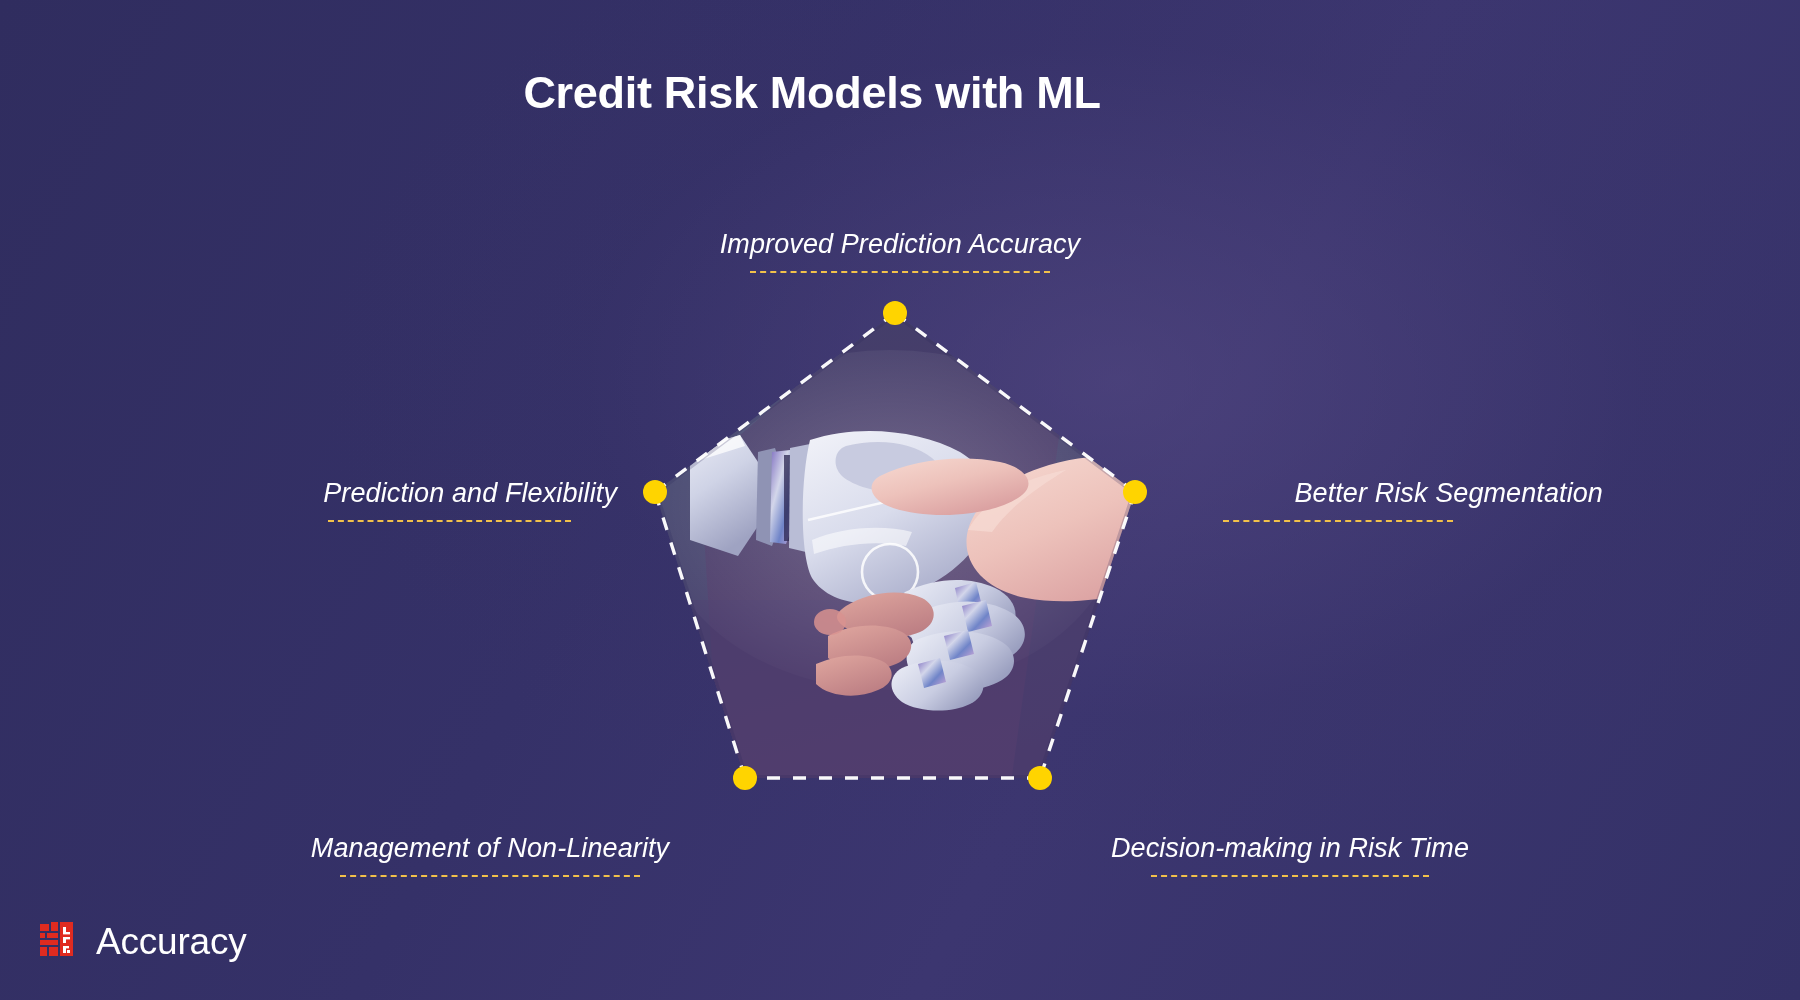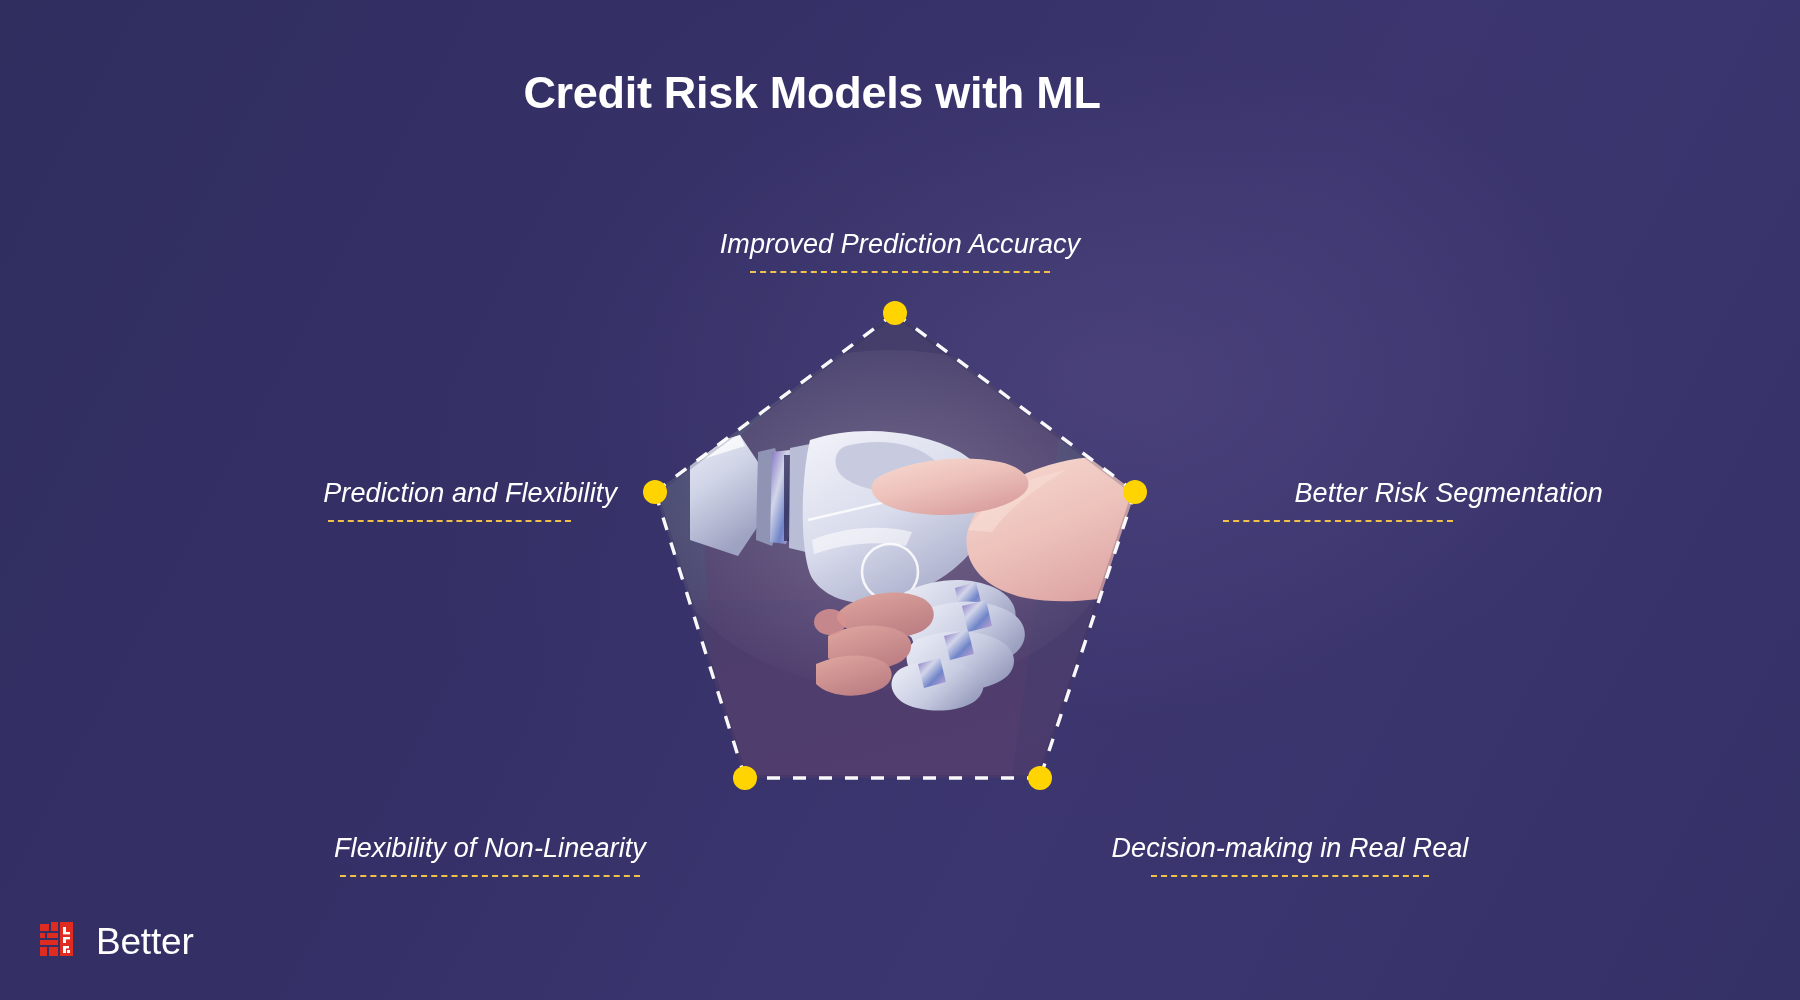--- a/index.html
+++ b/index.html
@@ -291,26 +291,26 @@
     <span class="txt">Prediction and Flexibility</span>
     <span class="rule"></span>
   </div>
 
   <div class="node-label" id="label-right">
     <span class="txt">Better Risk Segmentation</span>
     <span class="rule"></span>
   </div>
 
   <div class="node-label" id="label-bleft">
-    <span class="txt">Flexibility of Non-Linearity</span>
+    <span class="txt">Management of Non-Linearity</span>
     <span class="rule"></span>
   </div>
 
   <div class="node-label" id="label-bright">
-    <span class="txt">Decision-making in Real Real</span>
+    <span class="txt">Decision-making in Risk Time</span>
     <span class="rule"></span>
   </div>
 
   <div id="logo">
     <div id="logo-mark">
       <svg viewBox="0 0 46 46" width="46" height="46" xmlns="http://www.w3.org/2000/svg" aria-hidden="true">
         <g fill="#E02B20">
           <rect x="2" y="6" width="9" height="7"></rect>
           <rect x="13" y="4" width="7" height="9"></rect>
           <rect x="2" y="15" width="5" height="5"></rect>
@@ -324,16 +324,16 @@
           <rect x="25" y="9" width="3" height="6"></rect>
           <rect x="25" y="14" width="7" height="2.4"></rect>
           <rect x="25" y="19" width="7" height="2.4"></rect>
           <rect x="25" y="21" width="3" height="4"></rect>
           <rect x="25" y="28" width="6" height="2.4"></rect>
           <rect x="25" y="30" width="3" height="5"></rect>
           <rect x="29" y="32" width="3" height="3"></rect>
         </g>
       </svg>
     </div>
-    <div id="logo-word">Better</div>
+    <div id="logo-word">Accuracy</div>
   </div>
 
 </div>
 
 </body></html>

